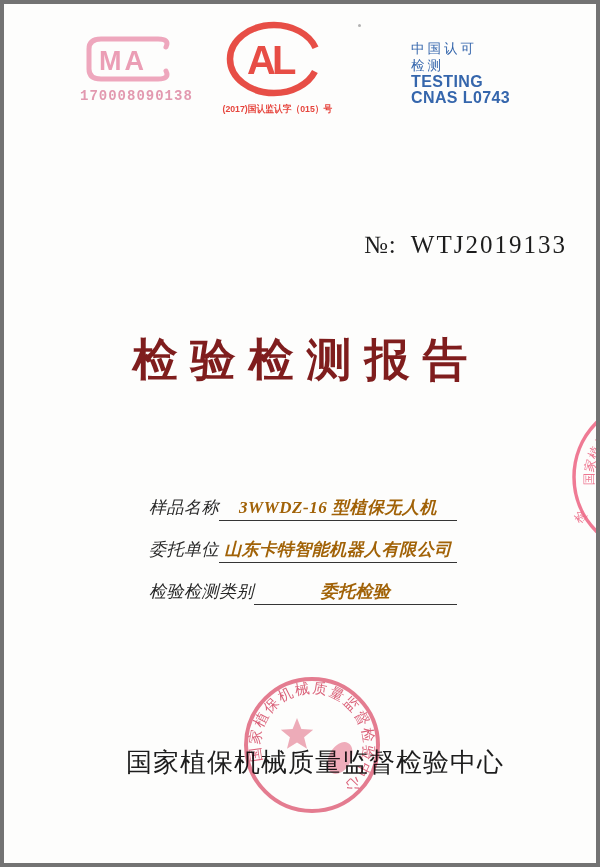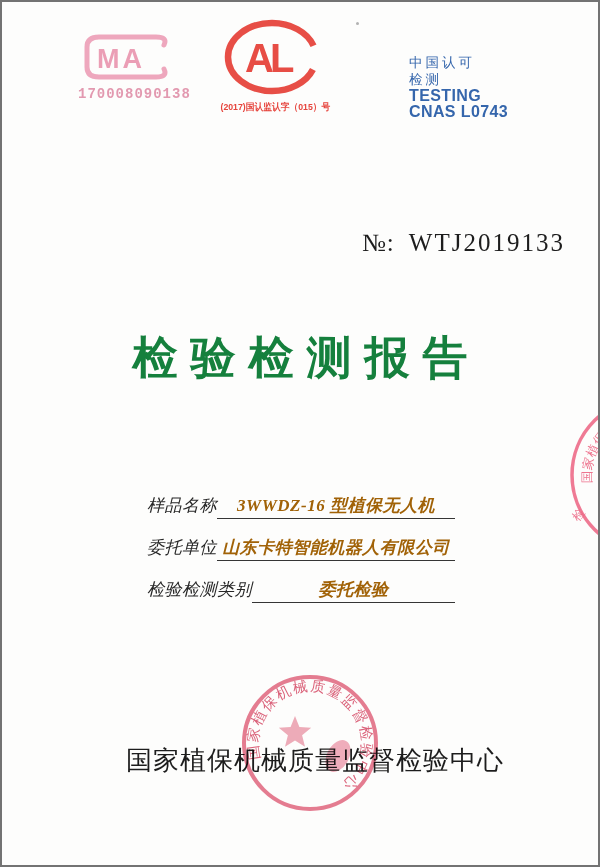--- a/index.html
+++ b/index.html
@@ -1,49 +1,49 @@
 <!DOCTYPE html>
 <html><head>
 <meta charset="utf-8">
 <style>
   html,body{margin:0;padding:0;background:#e8e8e8;}
   .page{
     position:relative;
     width:600px;height:867px;
     margin:0 auto;
     background:#fdfdfc;
-    border:2px solid #737373;
+    border:4px solid #737373;
     box-sizing:border-box;
     overflow:hidden;
     font-family:"Liberation Serif","DejaVu Serif",serif;
     color:#222;
   }
   
   .cma-stamp{position:absolute;left:76px;top:31px;width:100px;text-align:center;}
   .cma-number{margin-top:1px;font-size:14px;font-weight:bold;letter-spacing:1px;
     color:#e08fa8;font-family:Liberation Mono, monospace;opacity:.9;}
   .cal-stamp{position:absolute;left:214px;top:17px;width:112px;text-align:center;}
   .cal-caption{margin-top:0;font-size:9.5px;font-weight:bold;color:#e6443c;
     font-family:"Liberation Sans",sans-serif;white-space:nowrap;transform:scaleX(.92);
     transform-origin:center;}
   .cnas-stamp{position:absolute;left:335px;top:30px;}
-  .cnas-info{position:absolute;left:407px;top:52px;color:#3566ac;
+  .cnas-info{position:absolute;left:407px;top:36px;color:#3566ac;
     font-family:"Liberation Sans",sans-serif;}
   .cnas-zh{font-size:13.5px;letter-spacing:3px;line-height:17px;}
   .cnas-en{font-size:16px;font-weight:bold;line-height:16px;letter-spacing:.4px;}
   .corner-dot{position:absolute;left:354px;top:20px;width:3px;height:3px;
     border-radius:50%;background:#8a8a8a;opacity:.65;}
   
   .report-no{position:absolute;left:360px;top:227px;font-size:25px;color:#1d1d1d;
     letter-spacing:1px;white-space:nowrap;}
   .report-no .no-value{margin-left:14px;letter-spacing:2px;}
   
   .page-title{position:absolute;left:0;right:0;top:326px;text-align:center;
     font-size:45px;font-weight:bold;letter-spacing:13px;padding-left:13px;
-    color:#15803d;}
+    color:#7f1d1d;}
   
   .fields{position:absolute;left:145px;top:492px;width:308px;}
   .field-row{display:flex;height:25px;margin-bottom:17px;font-style:italic;}
   .field-label{flex:0 0 auto;font-size:17px;color:#272727;letter-spacing:.5px;
     padding-bottom:1px;}
   .field-value{flex:1 1 auto;border-bottom:1.6px solid #353535;text-align:center;
     font-size:17px;font-weight:600;color:#a16207;padding-bottom:2px;
     letter-spacing:.5px;white-space:nowrap;}
   
   .org-name{position:absolute;left:0;right:0;top:741px;text-align:center;

